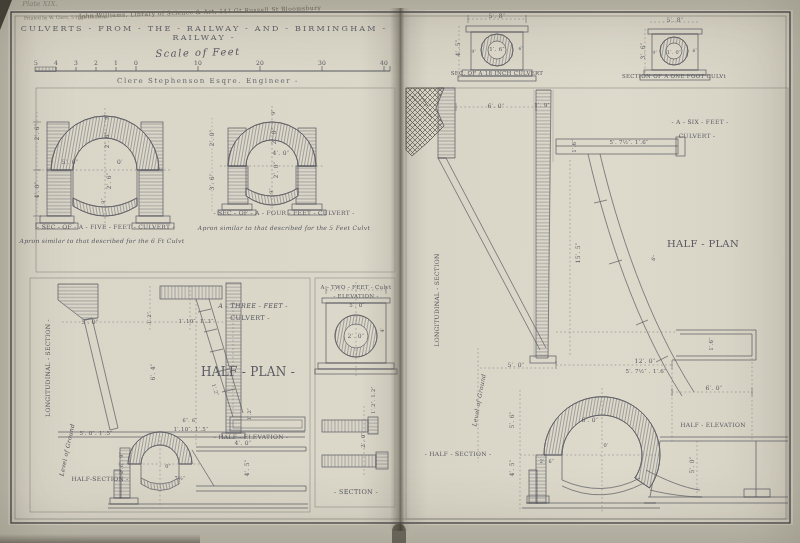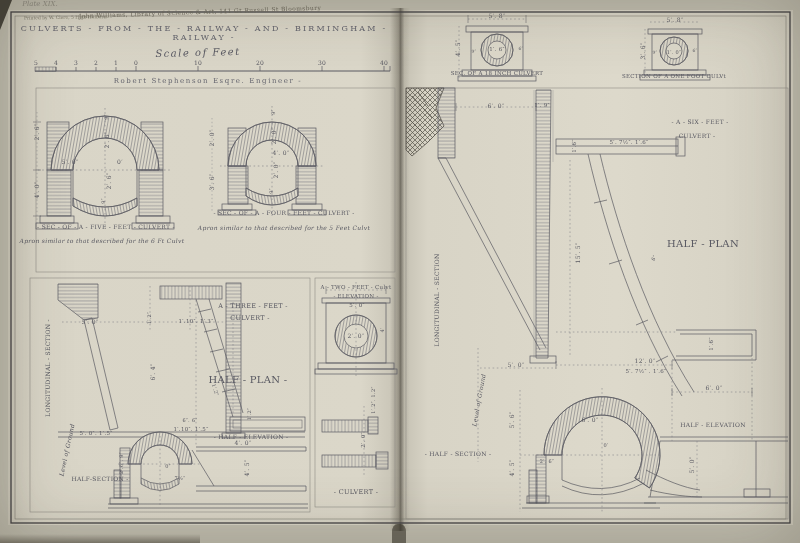--- a/index.html
+++ b/index.html
@@ -212,21 +212,21 @@
                M672,360 V441 M752,358 V441 M672,392 H752 M697,441 V499 M602,388 V514
                M520,390 V512 M478,348 V462 M520,455 H660" stroke-dasharray="1.6,2.6" stroke="#7d7d84" stroke-width="0.55"></path>
       <path d="M456,103 V111 M536,103 V111 M556,361 V369 M672,361 V369 M672,388 V396 M752,388 V396" stroke-width="0.5"></path>
     </g>
   </g>
 </svg>
 
 <div id="labels">
   <div id="title" class="hdr">CULVERTS  -  FROM  -  THE  -  RAILWAY  -  AND  -  BIRMINGHAM  -  RAILWAY  -</div>
   <div id="scaleCap" class="hdr">Scale of Feet</div>
-  <div id="engineer" class="hdr">Robert   Stephenson   Esqre.   Engineer   -</div>
+  <div id="engineer" class="hdr">Clere   Stephenson   Esqre.   Engineer   -</div>
   <div id="plateNo">Plate XIX.</div>
   <div id="impL">John Williams, Library of Science &amp; Art, 141 Gt Russell St Bloomsbury</div>
   <div id="impR">Printed by W. Clere, 5 High Holborn.</div>
 <span class="lbl tick" style="left: 36px; top: 63px; font-size: 6px; transform: translate(-50%, -50%);">5</span>
     <span class="lbl tick" style="left: 56px; top: 63px; font-size: 6px; transform: translate(-50%, -50%);">4</span>
     <span class="lbl tick" style="left: 76px; top: 63px; font-size: 6px; transform: translate(-50%, -50%);">3</span>
     <span class="lbl tick" style="left: 96px; top: 63px; font-size: 6px; transform: translate(-50%, -50%);">2</span>
     <span class="lbl tick" style="left: 116px; top: 63px; font-size: 6px; transform: translate(-50%, -50%);">1</span>
     <span class="lbl tick" style="left: 136px; top: 63px; font-size: 6px; transform: translate(-50%, -50%);">0</span>
     <span class="lbl tick" style="left: 198px; top: 63px; font-size: 6px; transform: translate(-50%, -50%);">10</span>
@@ -247,23 +247,23 @@
     <span class="lbl" style="left: 212px; top: 182px; transform: translate(-50%, -50%) rotate(-90deg);">3′. 6″</span>
     <span class="lbl" style="left: 274px; top: 136px; transform: translate(-50%, -50%) rotate(-90deg);">2′. 0″</span>
     <span class="lbl" style="left: 276px; top: 170px; transform: translate(-50%, -50%) rotate(-90deg);">2′. 0″</span>
     <span class="lbl" style="left: 281px; top: 153px; transform: translate(-50%, -50%);">4′. 0″</span>
     <span class="lbl" style="left: 273px; top: 112px; font-size: 5px; transform: translate(-50%, -50%) rotate(-90deg);">9″</span>
     <span class="lbl" style="left: 271px; top: 191px; font-size: 5px; transform: translate(-50%, -50%) rotate(-90deg);">9″</span>
     <span class="lbl cap" style="left: 284px; top: 213px; font-size: 6px; transform: translate(-50%, -50%);">-  SEC - OF - A - FOUR - FEET - CULVERT  -</span>
     <span class="lbl script" style="left: 284px; top: 228px; transform: translate(-50%, -50%);">Apron similar to that described for the 5 Feet Culvt</span>
     <span class="lbl cap" style="left: 48px; top: 368px; font-size: 6px; transform: translate(-50%, -50%) rotate(-90deg);">LONGITUDINAL - SECTION -</span>
     <span class="lbl script" style="left: 67px; top: 450px; transform: translate(-50%, -50%) rotate(-78deg);">Level of Ground</span>
-    <span class="lbl cap" style="left: 253px; top: 306px; font-size: 6.5px; transform: translate(-50%, -50%);">A - THREE - FEET -</span>
+    <span class="lbl cap" style="left: 253px; top: 306px; font-size: 6.5px; transform: translate(-50%, -50%); font-style: italic;">A - THREE - FEET -</span>
     <span class="lbl cap" style="left: 250px; top: 318px; font-size: 6.5px; transform: translate(-50%, -50%);">CULVERT  -</span>
-    <span class="lbl cap" style="left: 248px; top: 380px; font-size: 10px; transform: translate(-50%, -50%);">HALF - PLAN  -</span>
+    <span class="lbl cap" style="left: 248px; top: 372px; font-size: 12px; transform: translate(-50%, -50%);">HALF - PLAN  -</span>
     <span class="lbl cap" style="left: 251px; top: 437px; font-size: 6px; transform: translate(-50%, -50%);">- HALF - ELEVATION -</span>
     <span class="lbl cap" style="left: 100px; top: 479px; font-size: 6px; transform: translate(-50%, -50%);">HALF-SECTION -</span>
     <span class="lbl" style="left: 90px; top: 322px; transform: translate(-50%, -50%);">5′. 0″</span>
     <span class="lbl" style="left: 196px; top: 322px; font-size: 5.5px; transform: translate(-50%, -50%);">1′.10″. 1′.3″</span>
     <span class="lbl" style="left: 149px; top: 318px; font-size: 5px; transform: translate(-50%, -50%) rotate(-90deg);">1′.2″</span>
     <span class="lbl" style="left: 153px; top: 372px; transform: translate(-50%, -50%) rotate(-90deg);">6′. 4″</span>
     <span class="lbl" style="left: 215px; top: 390px; font-size: 5px; transform: translate(-50%, -50%) rotate(72deg);">1′.2″</span>
     <span class="lbl" style="left: 249px; top: 414px; font-size: 5px; transform: translate(-50%, -50%) rotate(-90deg);">1′.2″</span>
     <span class="lbl" style="left: 96px; top: 434px; font-size: 5.5px; transform: translate(-50%, -50%);">5′. 0″. 1′.5″</span>
     <span class="lbl" style="left: 190px; top: 420px; font-size: 5px; transform: translate(-50%, -50%);">6″. 6″</span>
@@ -273,21 +273,21 @@
     <span class="lbl" style="left: 121px; top: 463px; font-size: 5px; transform: translate(-50%, -50%) rotate(-90deg);">2′.6″. 9″</span>
     <span class="lbl" style="left: 168px; top: 466px; font-size: 5px; transform: translate(-50%, -50%);">0″</span>
     <span class="lbl" style="left: 180px; top: 478px; font-size: 5px; transform: translate(-50%, -50%);">7½″</span>
     <span class="lbl cap" style="left: 356px; top: 288px; font-size: 5.5px; transform: translate(-50%, -50%);">A - TWO - FEET - Culvt</span>
     <span class="lbl cap" style="left: 356px; top: 297px; font-size: 5.5px; transform: translate(-50%, -50%);">- ELEVATION -</span>
     <span class="lbl" style="left: 357px; top: 306px; font-size: 5.5px; transform: translate(-50%, -50%);">5′. 0″</span>
     <span class="lbl" style="left: 356px; top: 336px; transform: translate(-50%, -50%);">2′. 0″</span>
     <span class="lbl" style="left: 382px; top: 330px; font-size: 5px; transform: translate(-50%, -50%) rotate(-90deg);">4′</span>
     <span class="lbl" style="left: 373px; top: 400px; font-size: 5px; transform: translate(-50%, -50%) rotate(-90deg);">1′.2″. 1.2″</span>
     <span class="lbl" style="left: 364px; top: 440px; font-size: 5.5px; transform: translate(-50%, -50%) rotate(-90deg);">2′. 0″</span>
-    <span class="lbl cap" style="left: 356px; top: 492px; font-size: 6.5px; transform: translate(-50%, -50%);">- CULVERT  -</span>
+    <span class="lbl cap" style="left: 356px; top: 492px; font-size: 6.5px; transform: translate(-50%, -50%);">- SECTION  -</span>
     <span class="lbl" style="left: 497px; top: 16px; font-size: 6px; transform: translate(-50%, -50%);">5′. 8″</span>
     <span class="lbl" style="left: 458px; top: 48px; font-size: 6px; transform: translate(-50%, -50%) rotate(-90deg);">4′. 5″</span>
     <span class="lbl" style="left: 474px; top: 52px; font-size: 4.5px; transform: translate(-50%, -50%);">9″</span>
     <span class="lbl" style="left: 497px; top: 50px; font-size: 5.5px; transform: translate(-50%, -50%);">1′. 6″</span>
     <span class="lbl" style="left: 521px; top: 49px; font-size: 4.5px; transform: translate(-50%, -50%);">6″</span>
     <span class="lbl faint cap" style="left: 497px; top: 74px; font-size: 5.5px; transform: translate(-50%, -50%);">SEC. OF A 18 INCH CULVERT</span>
     <span class="lbl" style="left: 675px; top: 20px; font-size: 6px; transform: translate(-50%, -50%);">5′. 8″</span>
     <span class="lbl" style="left: 643px; top: 51px; font-size: 6px; transform: translate(-50%, -50%) rotate(-90deg);">3′. 6″</span>
     <span class="lbl" style="left: 655px; top: 53px; font-size: 4.5px; transform: translate(-50%, -50%);">9″</span>
     <span class="lbl" style="left: 674px; top: 52px; font-size: 5px; transform: translate(-50%, -50%);">1′. 0″</span>

